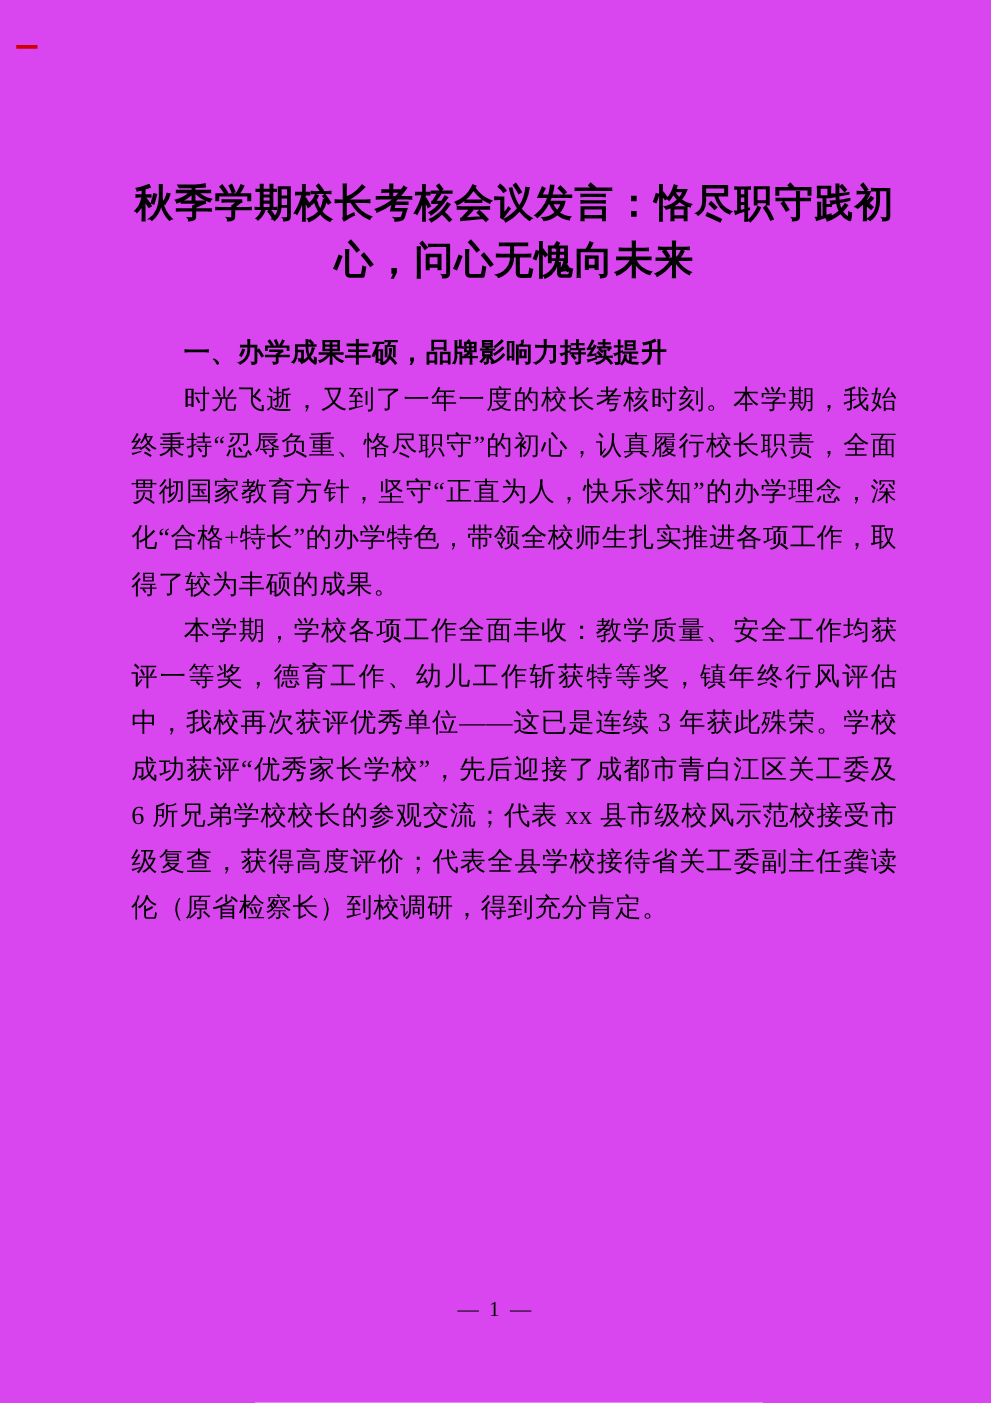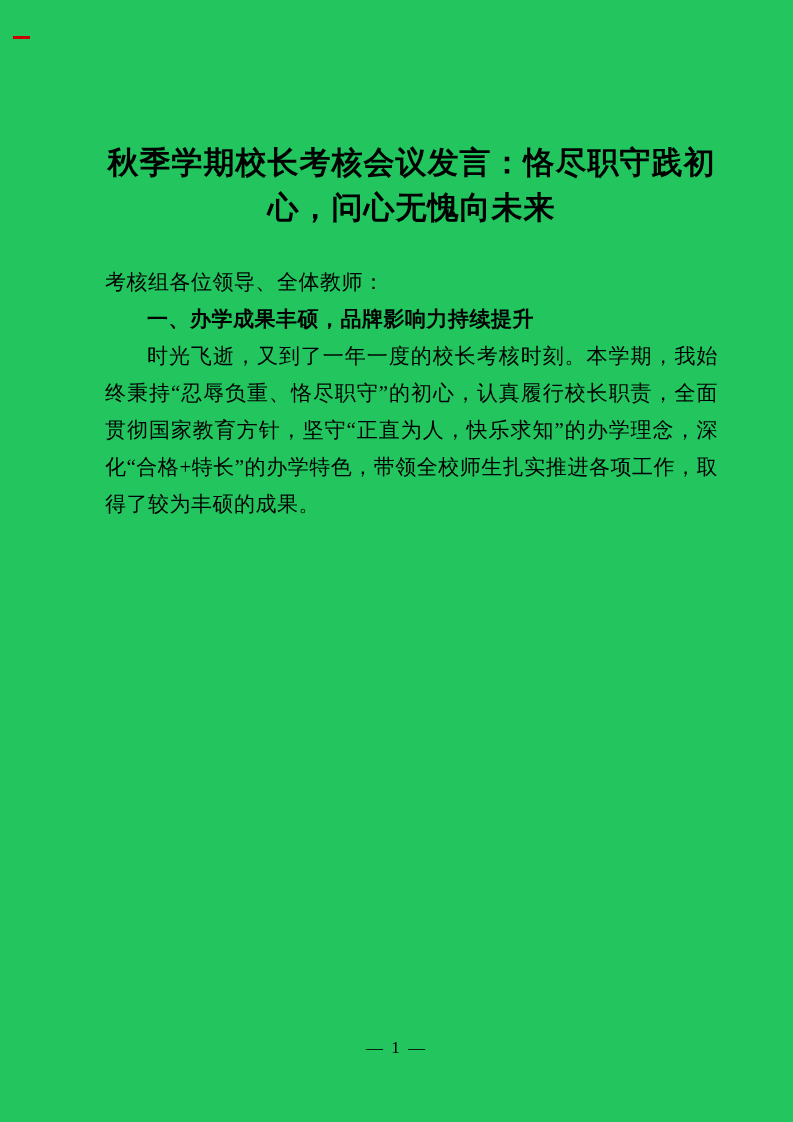--- a/index.html
+++ b/index.html
@@ -8,21 +8,21 @@
     width: 793px;
     height: 1122px;
     position: relative;
     overflow: hidden;
     font-family: "Liberation Serif", "DejaVu Serif", serif;
     color: #000000;
   }
   .page {
     position: absolute;
     inset: 0;
-    background: #22c55e;
+    background: #d946ef;
     padding: 140px 75px 0 105px;
   }
   .corner-mark {
     position: absolute;
     left: 13px;
     top: 36px;
     width: 17px;
     height: 3px;
     background: #cc0000;
   }
@@ -61,24 +61,24 @@
 </style>
 </head>
 <body>
 
 <div class="page">
 
   <div class="corner-mark" style="background: rgb(204, 0, 0);"></div>
 
   <h1 class="title">秋季学期校长考核会议发言：恪尽职守践初心，问心无愧向未来</h1>
 
-  <p class="salutation">考核组各位领导、全体教师：</p>
 
 
   <p class="para indent heading">一、办学成果丰硕，品牌影响力持续提升</p>
 
   <p class="para indent">时光飞逝，又到了一年一度的校长考核时刻。本学期，我始终秉持“忍辱负重、恪尽职守”的初心，认真履行校长职责，全面贯彻国家教育方针，坚守“正直为人，快乐求知”的办学理念，深化“合格+特长”的办学特色，带领全校师生扎实推进各项工作，取得了较为丰硕的成果。</p>
 
+  <p class="para indent">本学期，学校各项工作全面丰收：教学质量、安全工作均获评一等奖，德育工作、幼儿工作斩获特等奖，镇年终行风评估中，我校再次获评优秀单位——这已是连续 3 年获此殊荣。学校成功获评“优秀家长学校”，先后迎接了成都市青白江区关工委及 6 所兄弟学校校长的参观交流；代表 xx 县市级校风示范校接受市级复查，获得高度评价；代表全县学校接待省关工委副主任龚读伦（原省检察长）到校调研，得到充分肯定。</p>
 
 
   <div class="footer">— 1 —</div>
 
 </div>
 
 </body></html>

